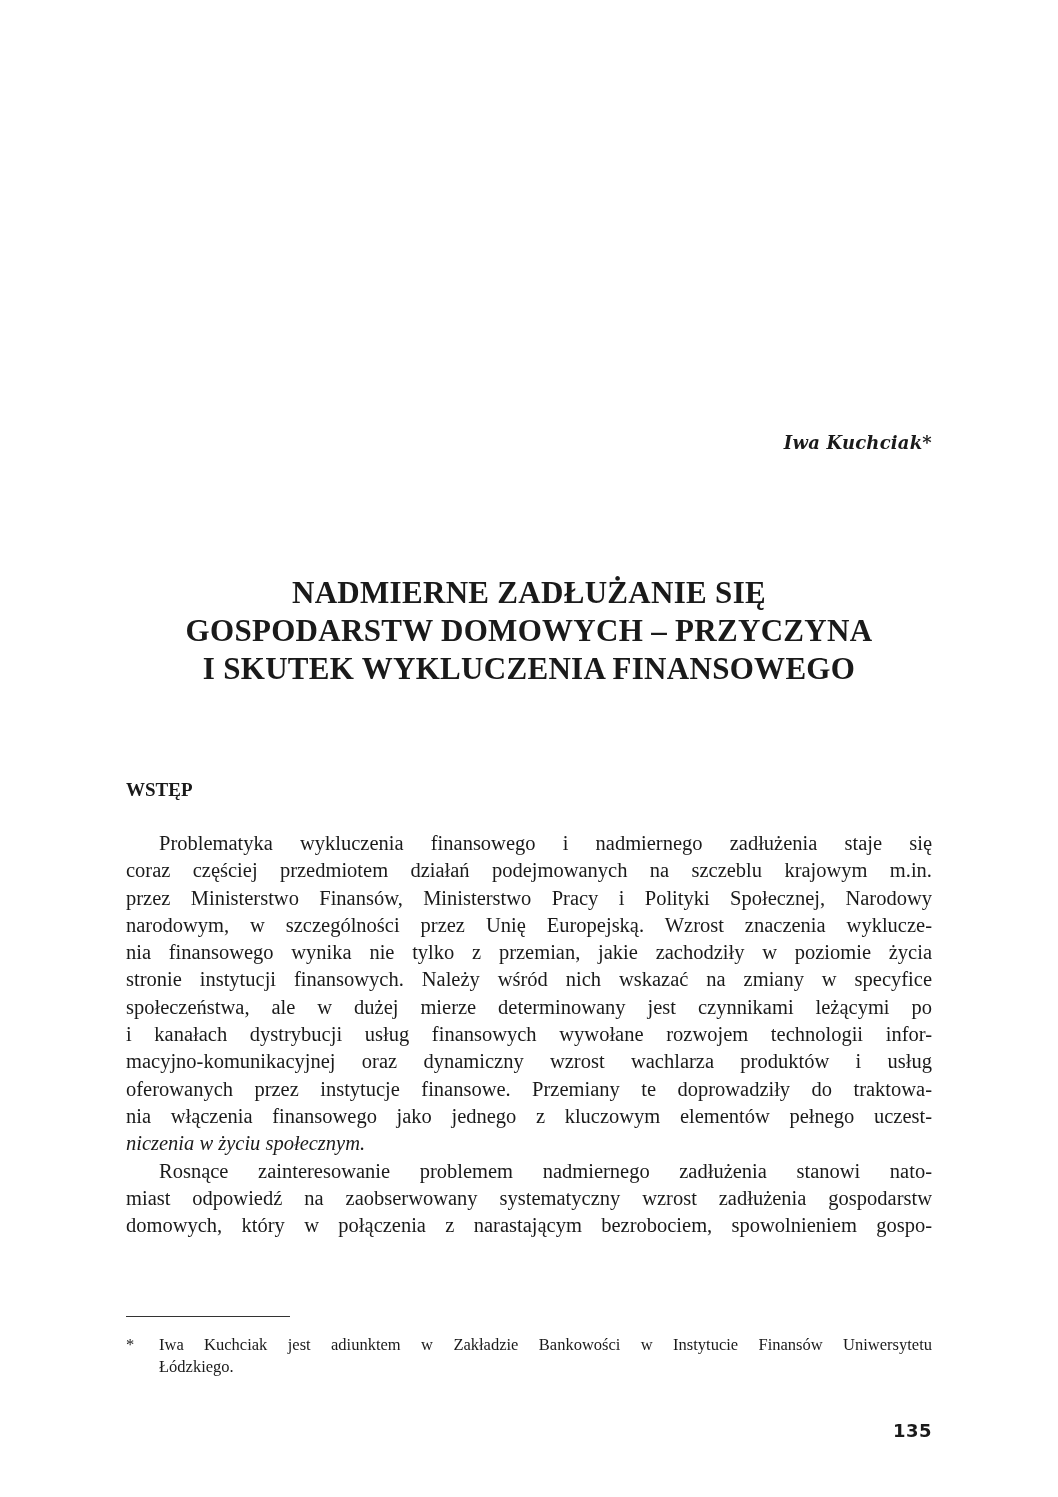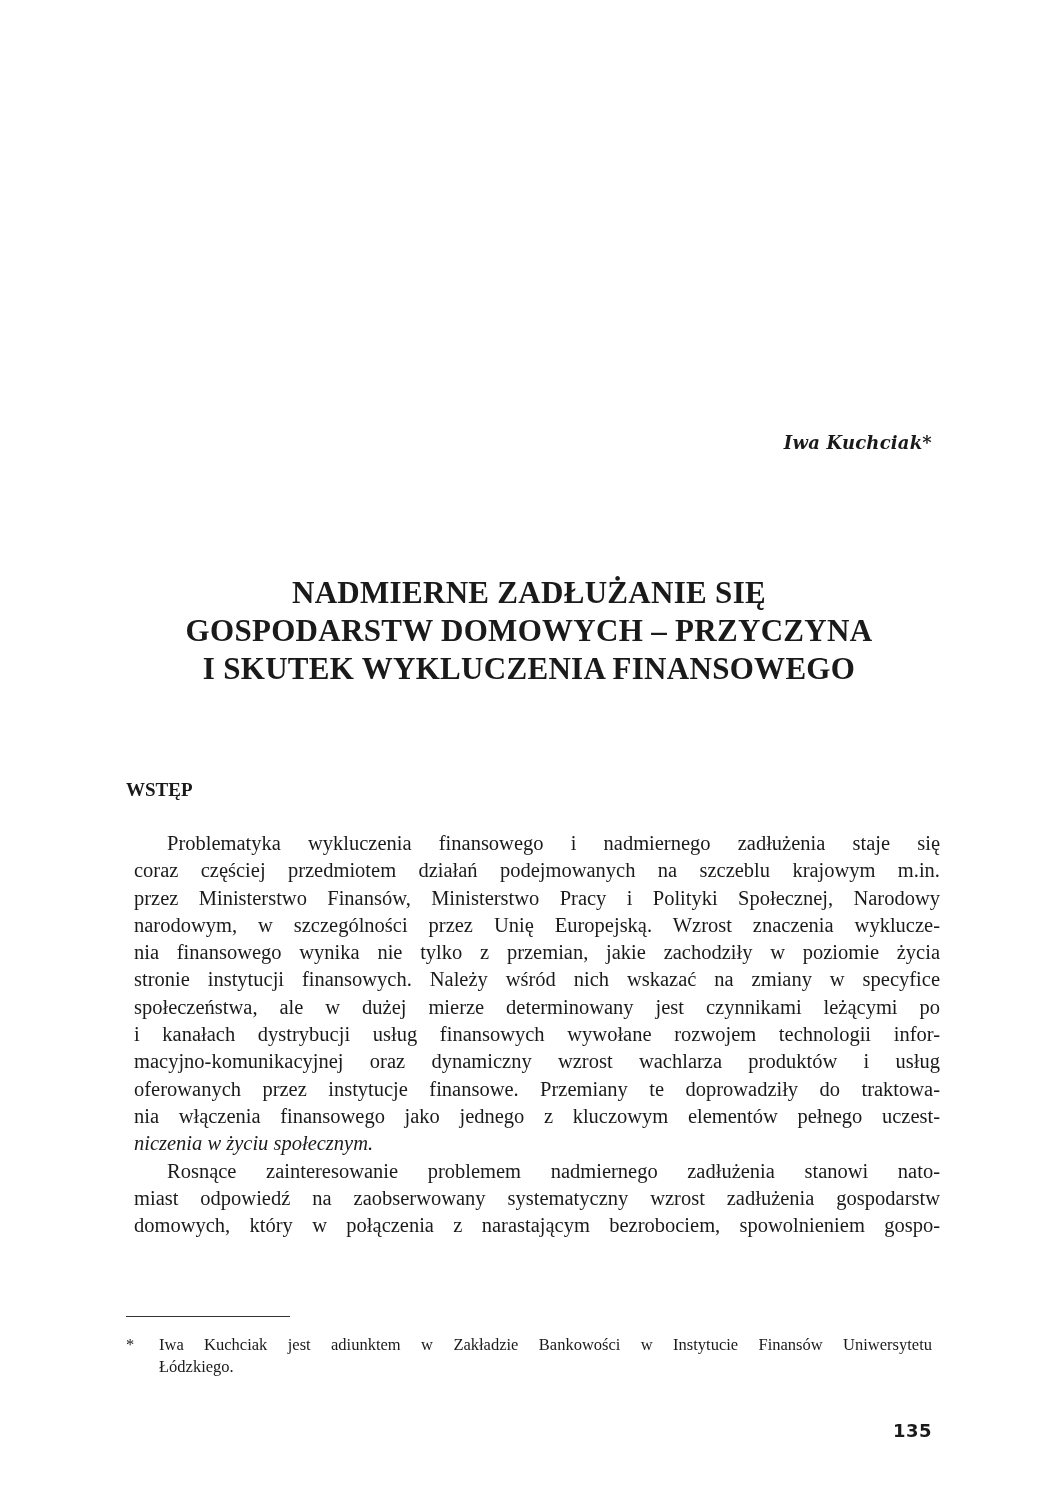--- a/index.html
+++ b/index.html
@@ -51,21 +51,21 @@
     .section-heading {
       position: absolute;
       left: 126px;
       top: 731px;
       font-family: "Liberation Serif", serif;
       font-weight: bold;
       font-size: 19px;
     }
     .body-text {
       position: absolute;
-      left: 134px;
+      left: 126px;
       width: 806px;
       top: 782px;
       font-family: "Liberation Serif", serif;
       font-size: 20.5px;
       line-height: 27.3px;
     }
     .line {
       display: block;
       text-align: justify;
       text-align-last: justify;

